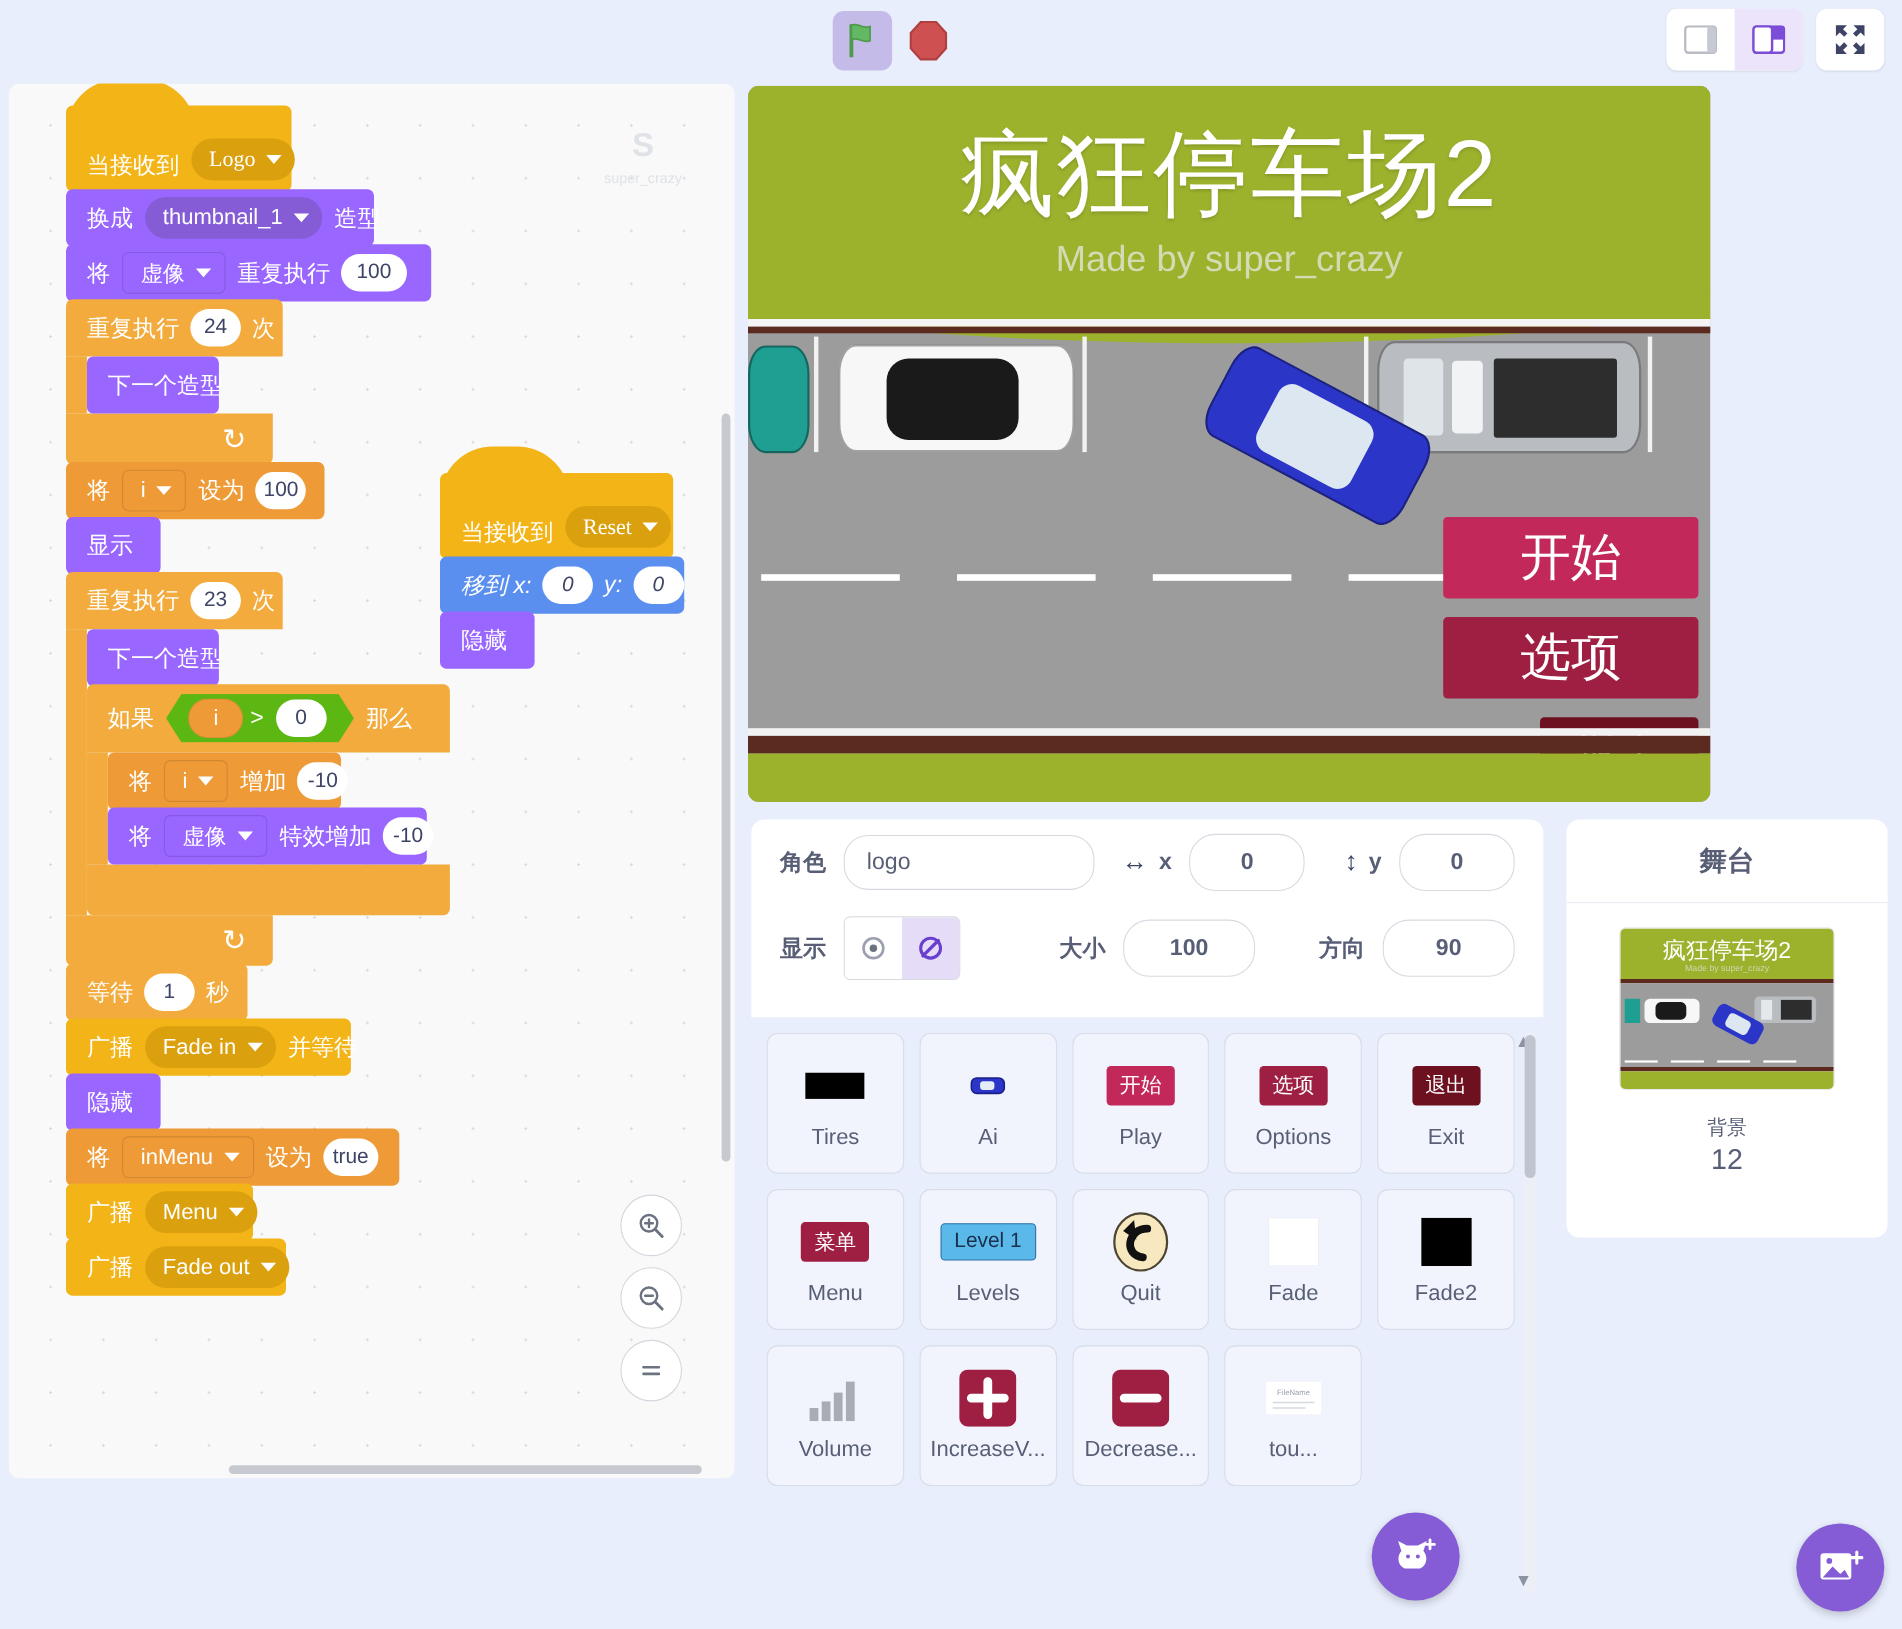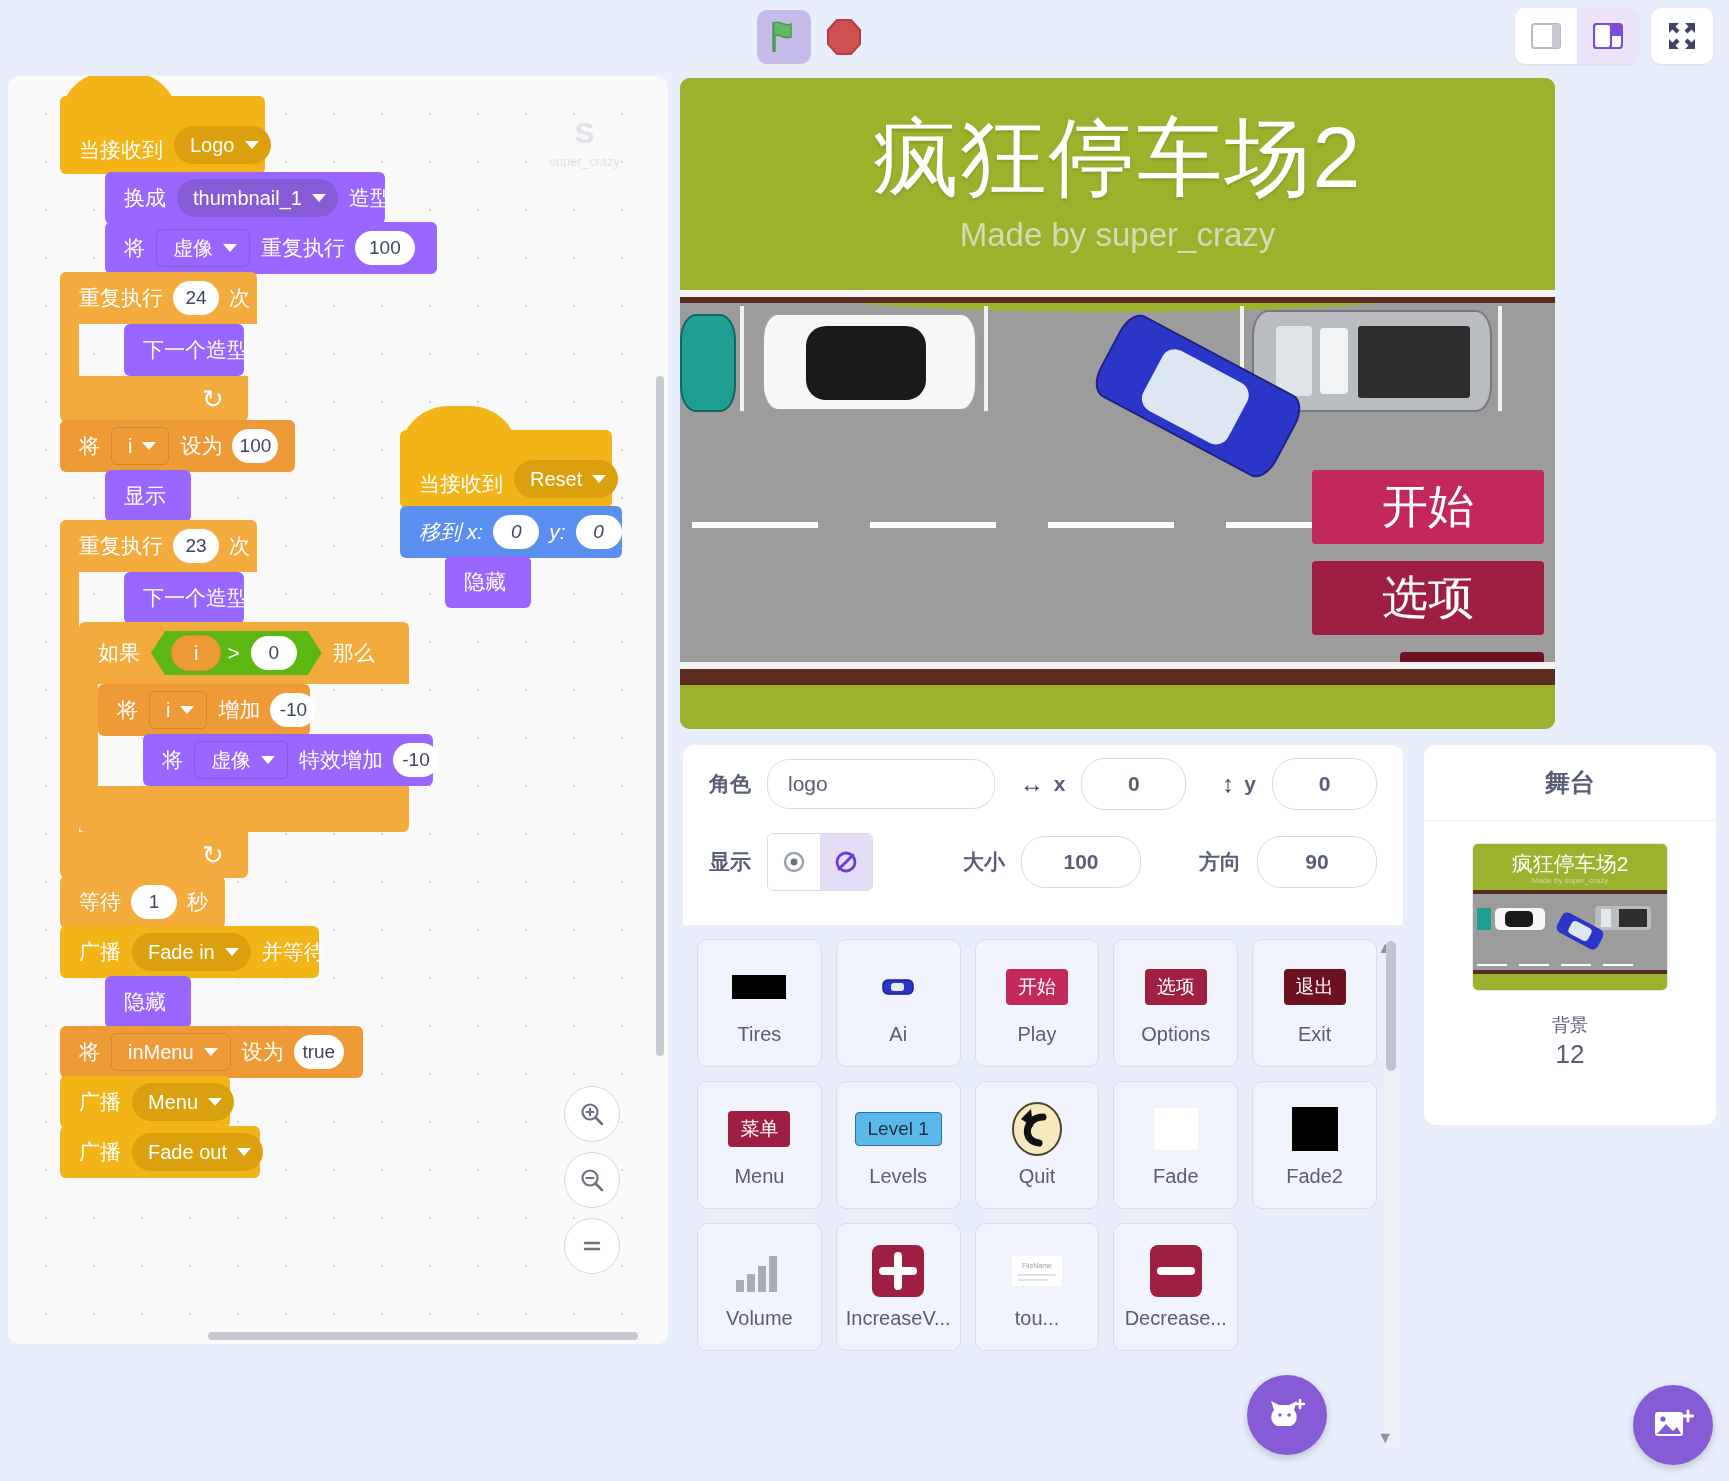--- a/index.html
+++ b/index.html
@@ -84,29 +84,29 @@
   
   .script { position: absolute; }
   .blk {
     position: relative; display: flex; align-items: center;
     color: #fff; font-size: 21px; padding: 0 14px; min-height: 52px;
     border-radius: 6px; margin-top: -2px; white-space: nowrap;
   }
   .blk .lbl { margin: 0 5px; }
   .hat {
     border-radius: 6px 6px 6px 6px; padding-top: 28px; min-height: 78px;
-    align-items: flex-end; padding-bottom: 10px;
+    align-items: flex-end; padding-bottom: 10px; font-family: Liberation Serif, serif;
   }
   .hat::before {
     content: ""; position: absolute; left: 0; top: -24px; width: 118px; height: 48px;
     border-radius: 60px 60px 0 0; background: inherit;
   }
   .c-event { background: #f2b417; }
   .c-event-d { background: #dba00d; }
-  .c-looks { background: #9966ff; margin-left: 45px; }
+  .c-looks { background: #9966ff; }
   .c-looks-d { background: #855cd6; }
   .c-control { background: #f2ab3c; }
   .c-data { background: #ee9b37; }
   .c-motion { background: #5b8fef; font-style: italic; }
 
   .oval {
     background: #fff; color: #3d4465; border-radius: 20px;
     min-width: 46px; height: 34px; padding: 0 14px;
     display: inline-flex; align-items: center; justify-content: center;
     font-size: 19px; margin: 0 5px;
@@ -735,37 +735,37 @@
           <div class="sp-thumb">
             <svg width="52" height="52" viewBox="0 0 52 52">
               <rect x="0" y="0" width="52" height="52" rx="8" fill="#9e1f41"></rect>
               <path d="M26 11 L26 41 M11 26 L41 26" stroke="#fff" stroke-width="8" stroke-linecap="round"></path>
             </svg>
           </div>
           <div class="sp-name">IncreaseV...</div>
         </div>
         <div class="sprite-card">
           <div class="sp-thumb">
+            <svg width="52" height="52" viewBox="0 0 52 52">
+              <rect x="0" y="0" width="52" height="52" rx="8" fill="#9e1f41"></rect>
+              <path d="M11 26 L41 26" stroke="#fff" stroke-width="8" stroke-linecap="round"></path>
+            </svg>
+          </div>
+          <div class="sp-name">Decrease...</div>
+        </div>
+        <div class="sprite-card">
+          <div class="sp-thumb">
             <svg width="50" height="30" viewBox="0 0 50 30">
               <rect x="0" y="0" width="50" height="30" fill="#fff"></rect>
               <text x="25" y="12" font-size="7" fill="#9aa0ad" text-anchor="middle" font-family="Liberation Sans">FileName</text>
               <line x1="6" y1="19" x2="44" y2="19" stroke="#d6d9e0" stroke-width="1.5"></line>
               <line x1="6" y1="24" x2="36" y2="24" stroke="#d6d9e0" stroke-width="1.5"></line>
             </svg>
           </div>
           <div class="sp-name">tou...</div>
-        </div>
-        <div class="sprite-card">
-          <div class="sp-thumb">
-            <svg width="52" height="52" viewBox="0 0 52 52">
-              <rect x="0" y="0" width="52" height="52" rx="8" fill="#9e1f41"></rect>
-              <path d="M11 26 L41 26" stroke="#fff" stroke-width="8" stroke-linecap="round"></path>
-            </svg>
-          </div>
-          <div class="sp-name">Decrease...</div>
         </div>
       </div>
     <div class="list-scroll">
       <span class="arrow-up">▲</span>
       <span class="arrow-dn">▼</span>
     </div>
     <div class="list-thumb"></div>
     <div class="add-sprite">
       <svg width="40" height="38" viewBox="0 0 40 38">
         <path d="M7 14 L4 5 L12 9 L22 9 L30 5 L27 14 C31 18 31 27 24 30 L10 30 C3 27 3 18 7 14 Z" fill="#fff"></path>

